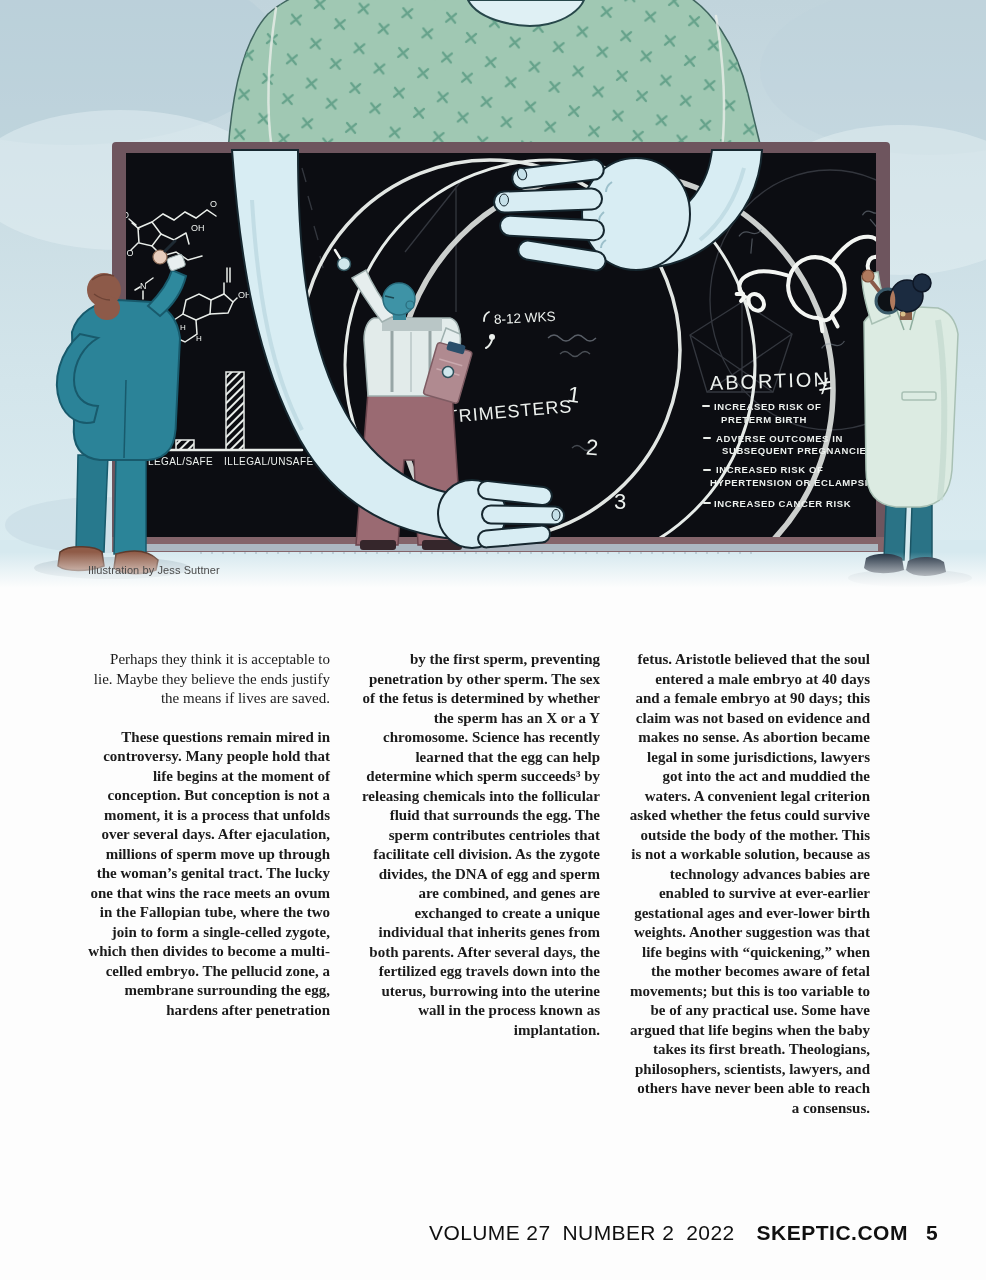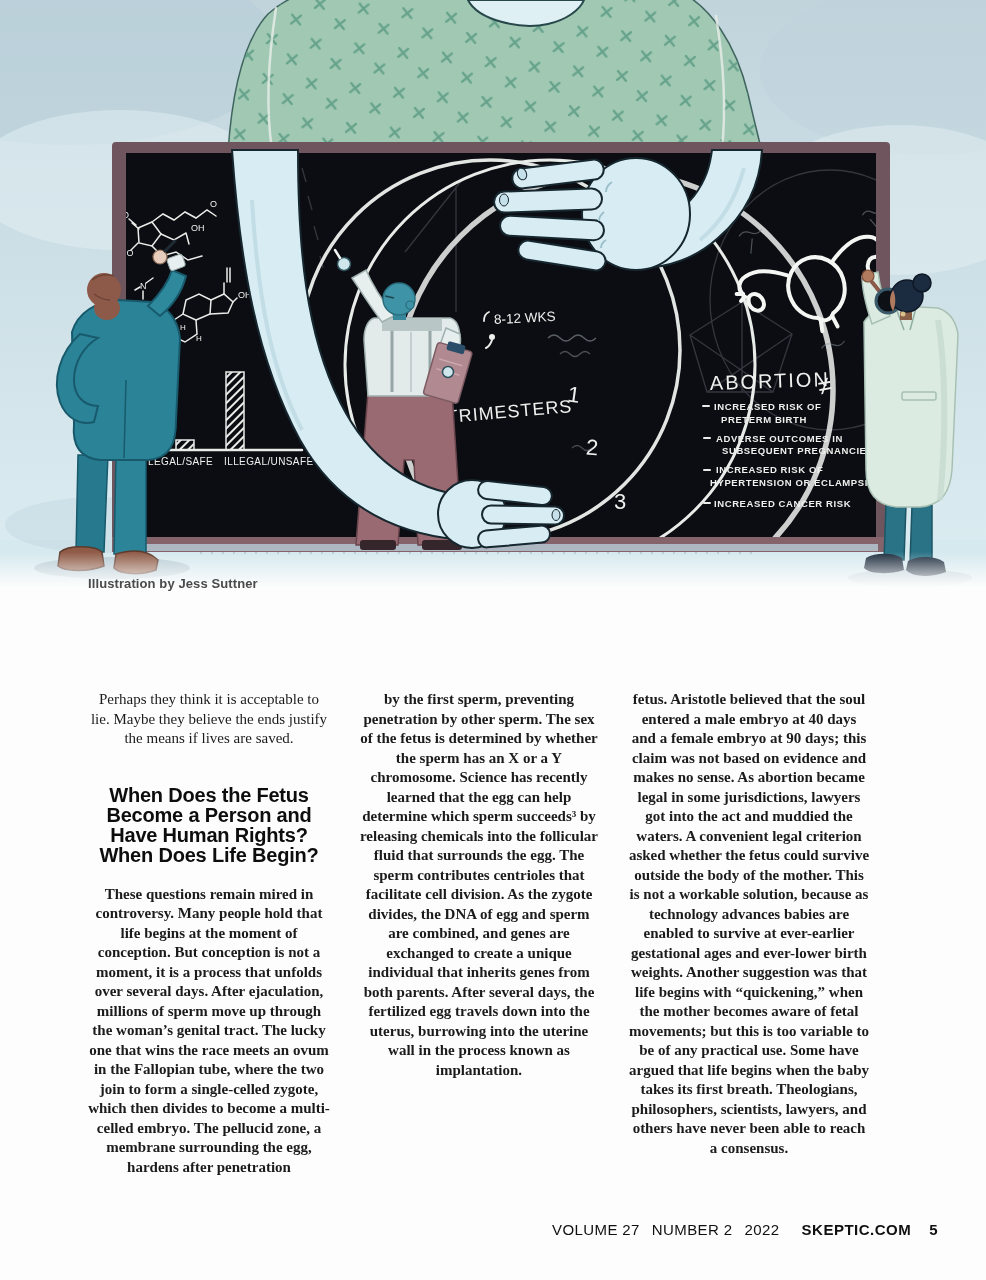--- a/index.html
+++ b/index.html
@@ -1,28 +1,28 @@
 <!DOCTYPE html>
 <html lang="en"><head>
 <meta charset="utf-8">
 <style>
   html,body{margin:0;padding:0;}
   body{width:986px;height:1280px;background:#fdfdfd;position:relative;overflow:hidden;
        font-family:"Liberation Sans",sans-serif;}
   .illustration{position:absolute;top:0;left:0;width:986px;height:588px;}
-  .caption{position:absolute;top:576px;left:88px;font-size:13px;font-weight:700;
+  .caption{position:absolute;top:564px;left:88px;font-size:11px;font-weight:400;
            color:#4a4a4a;letter-spacing:.1px;}
   .columns{position:absolute;top:650px;left:88px;width:782px;display:flex;gap:28px;}
   .col{flex:1;font-family:"Liberation Serif",serif;font-size:15px;line-height:19.5px;
-       color:#1b1b1b;text-align:center;hyphens:auto;margin-top:40px;}
+       color:#1b1b1b;text-align:right;hyphens:auto;}
   .col p{margin:0 0 19px 0;}
   .col p:last-child{margin-bottom:0;font-weight:bold;}
   .col h2{font-family:"Liberation Sans",sans-serif;font-size:20px;line-height:20px;
           font-weight:700;letter-spacing:-0.2px;color:#0d0d0d;margin:36px 0 20px 0;}
-  .footer{position:absolute;top:1221px;right:48px;font-size:15px;color:#101010;
+  .footer{position:absolute;top:1221px;right:48px;font-size:21px;color:#101010;
           letter-spacing:.4px;white-space:nowrap;}
   .footer .sp{margin-left:12px;}
   .footer .wide{margin-left:22px;font-weight:700;letter-spacing:.5px;}
   .footer .pn{margin-left:18px;font-weight:700;}
   
   .chalk{fill:#edf1ee;font-family:"Liberation Sans",sans-serif;}
   .chalk-line{stroke:#e9ede9;fill:none;stroke-linecap:round;}
   .skin{fill:#d8edf3;stroke:#16272f;stroke-width:2;}
 </style>
 </head>
@@ -271,21 +271,20 @@
 
   <rect x="0" y="552" width="986" height="36" fill="url(#fade)"></rect>
 </svg>
 </div>
 
 <div class="caption">Illustration by Jess Suttner</div>
 
 <div class="columns">
   <div class="col">
     <p>Perhaps they think it is acceptable to lie. Maybe they believe the ends justify the means if lives are saved.</p>
-    <h2>When Does the Fetus Become a Person and Have Human Rights? When Does Life Begin?</h2>
     <p>These questions remain mired in controversy. Many people hold that life begins at the moment of conception. But conception is not a moment, it is a process that unfolds over several days. After ejaculation, millions of sperm move up through the woman’s genital tract. The lucky one that wins the race meets an ovum in the Fallopian tube, where the two join to form a single-celled zygote, which then divides to become a multi-celled embryo. The pellucid zone, a membrane surrounding the egg, hardens after penetration</p>
   </div>
   <div class="col">
     <p>by the first sperm, preventing penetration by other sperm. The sex of the fetus is determined by whether the sperm has an X or a Y chromosome. Science has recently learned that the egg can help determine which sperm succeeds³ by releasing chemicals into the follicular fluid that surrounds the egg. The sperm contributes centrioles that facilitate cell division. As the zygote divides, the DNA of egg and sperm are combined, and genes are exchanged to create a unique individual that inherits genes from both parents. After several days, the fertilized egg travels down into the uterus, burrowing into the uterine wall in the process known as implantation.</p>
   </div>
   <div class="col">
     <p>fetus. Aristotle believed that the soul entered a male embryo at 40 days and a female embryo at 90 days; this claim was not based on evidence and makes no sense. As abortion became legal in some jurisdictions, lawyers got into the act and muddied the waters. A convenient legal criterion asked whether the fetus could survive outside the body of the mother. This is not a workable solution, because as technology advances babies are enabled to survive at ever-earlier gestational ages and ever-lower birth weights. Another suggestion was that life begins with “quickening,” when the mother becomes aware of fetal movements; but this is too variable to be of any practical use. Some have argued that life begins when the baby takes its first breath. Theologians, philosophers, scientists, lawyers, and others have never been able to reach a consensus.</p>
   </div>
 </div>
 

